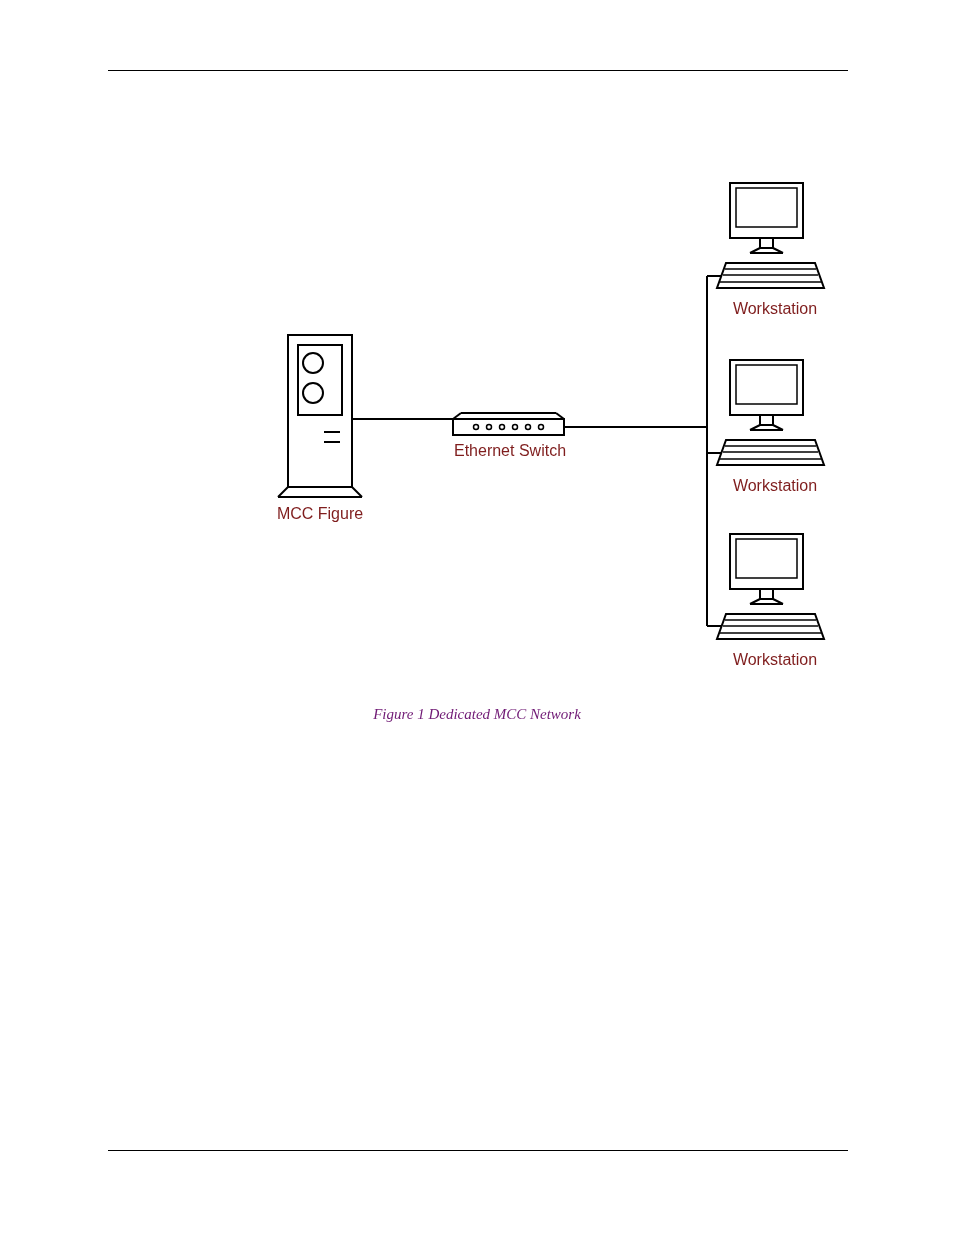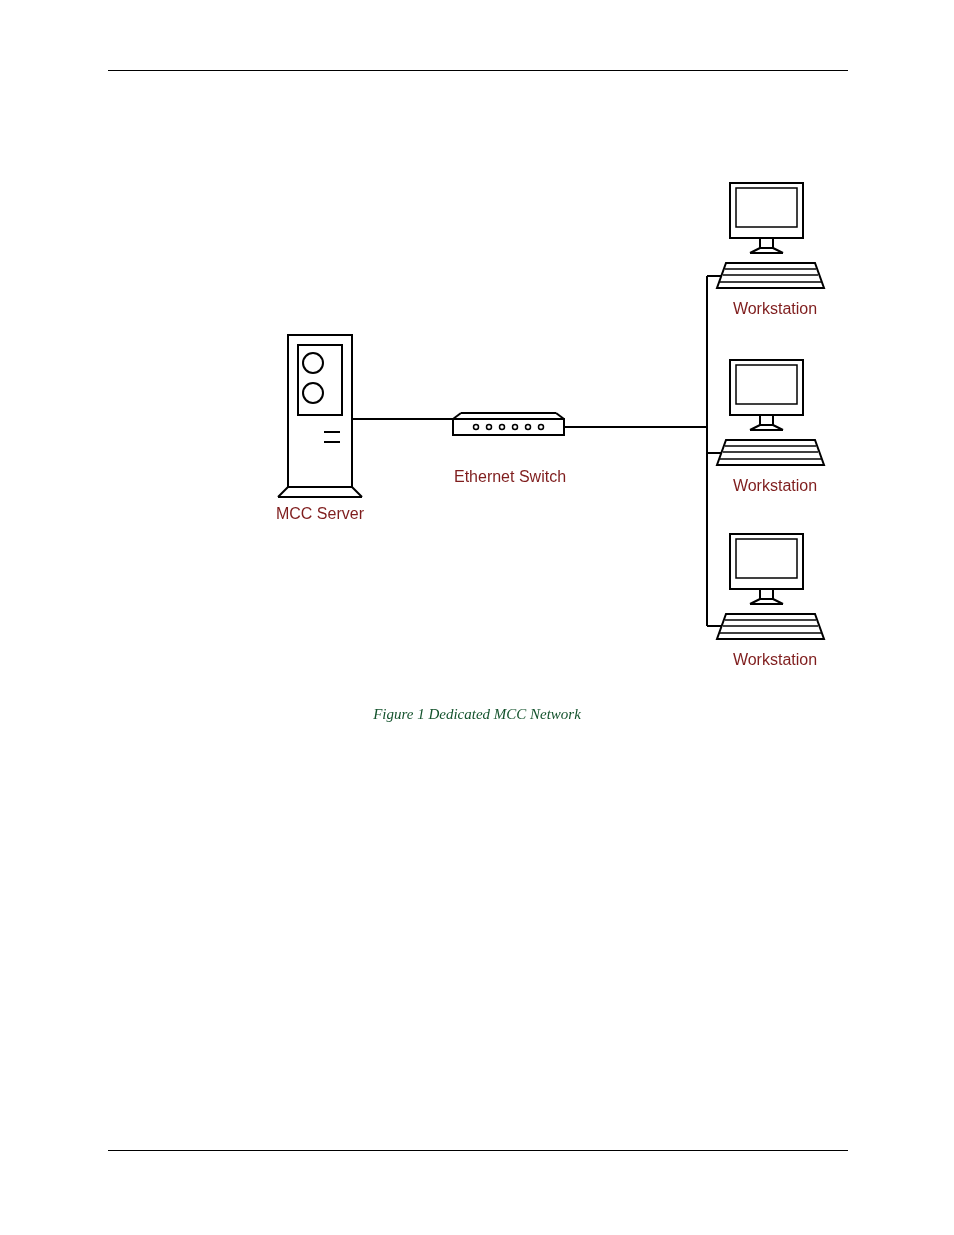--- a/index.html
+++ b/index.html
@@ -43,21 +43,21 @@
       color: #7f1d1d;
       font-family: Arial, sans-serif;
       text-align: center;
     }
     .caption {
       position: absolute;
       font-style: italic;
       font-family: "Times New Roman", serif;
       font-size: 15px;
       text-align: center;
-      color: #14532d;
+      color: #701a75;
     }
   </style>
 </head>
 <body>
 
 <div class="page">
   <div class="hr-top"></div>
   <div class="hr-bottom"></div>
 
   <svg class="diagram" viewBox="0 0 954 700">
@@ -148,20 +148,20 @@
       <line x1="750" y1="604" x2="760" y2="599" stroke="#000" stroke-width="2"></line>
       <line x1="783" y1="604" x2="773" y2="599" stroke="#000" stroke-width="2"></line>
 
       <polygon points="717,639 824,639 815,614 726,614" fill="#fff" stroke="#000" stroke-width="2"></polygon>
       <line x1="720" y1="633" x2="821" y2="633" stroke="#000" stroke-width="1.5"></line>
       <line x1="723" y1="626" x2="818" y2="626" stroke="#000" stroke-width="1.5"></line>
       <line x1="725" y1="620" x2="816" y2="620" stroke="#000" stroke-width="1.5"></line>
     </g>
   </svg>
 
-  <div class="label" style="left:270px; top:505px; width:100px;">MCC Server</div>
-  <div class="label" style="left:445px; top:468px; width:130px;">Ethernet Switch</div>
+  <div class="label" style="left:270px; top:505px; width:100px;">MCC Figure</div>
+  <div class="label" style="left:445px; top:442px; width:130px;">Ethernet Switch</div>
   <div class="label" style="left:720px; top:300px; width:110px;">Workstation</div>
   <div class="label" style="left:720px; top:477px; width:110px;">Workstation</div>
   <div class="label" style="left:720px; top:651px; width:110px;">Workstation</div>
 
   <div class="caption" style="left:0; top:706px; width:954px;">Figure 1 Dedicated MCC Network</div>
 </div>
 
 </body></html>

